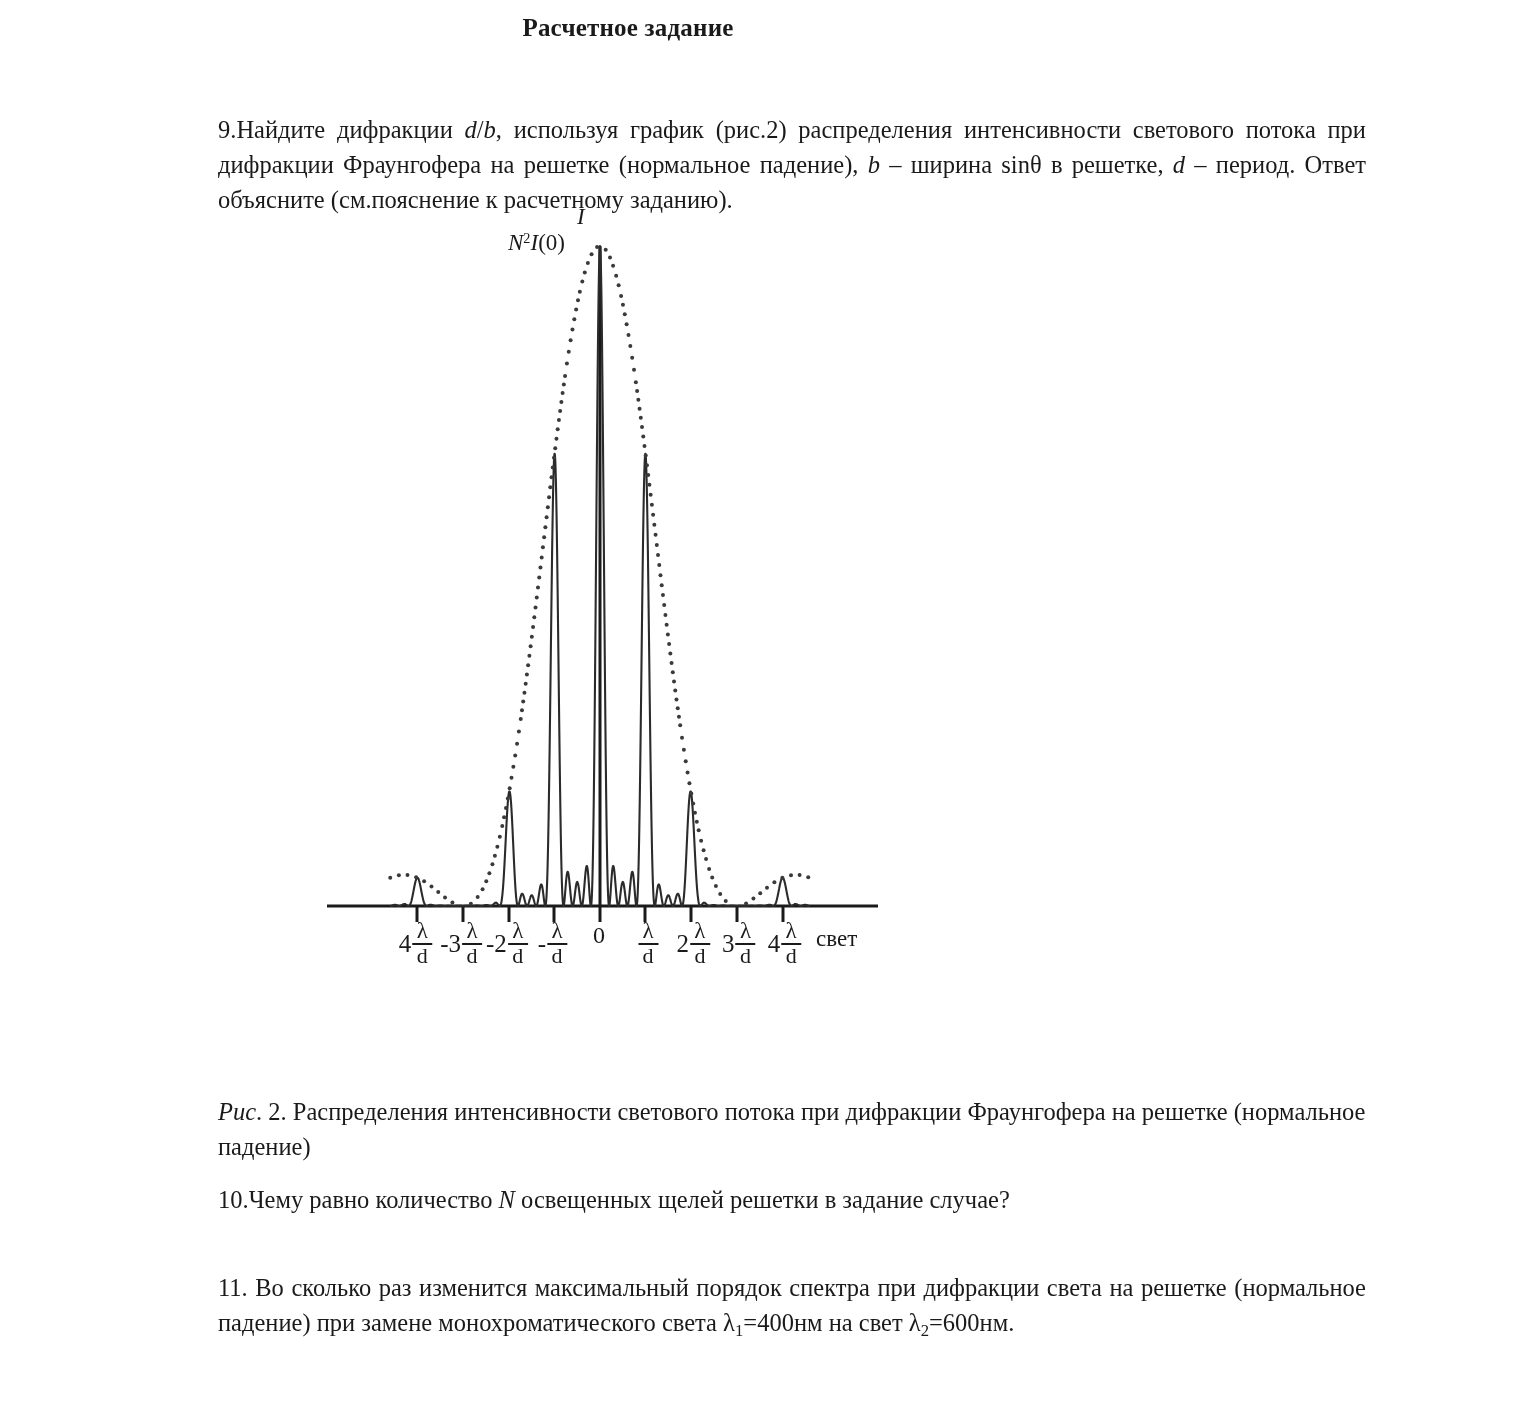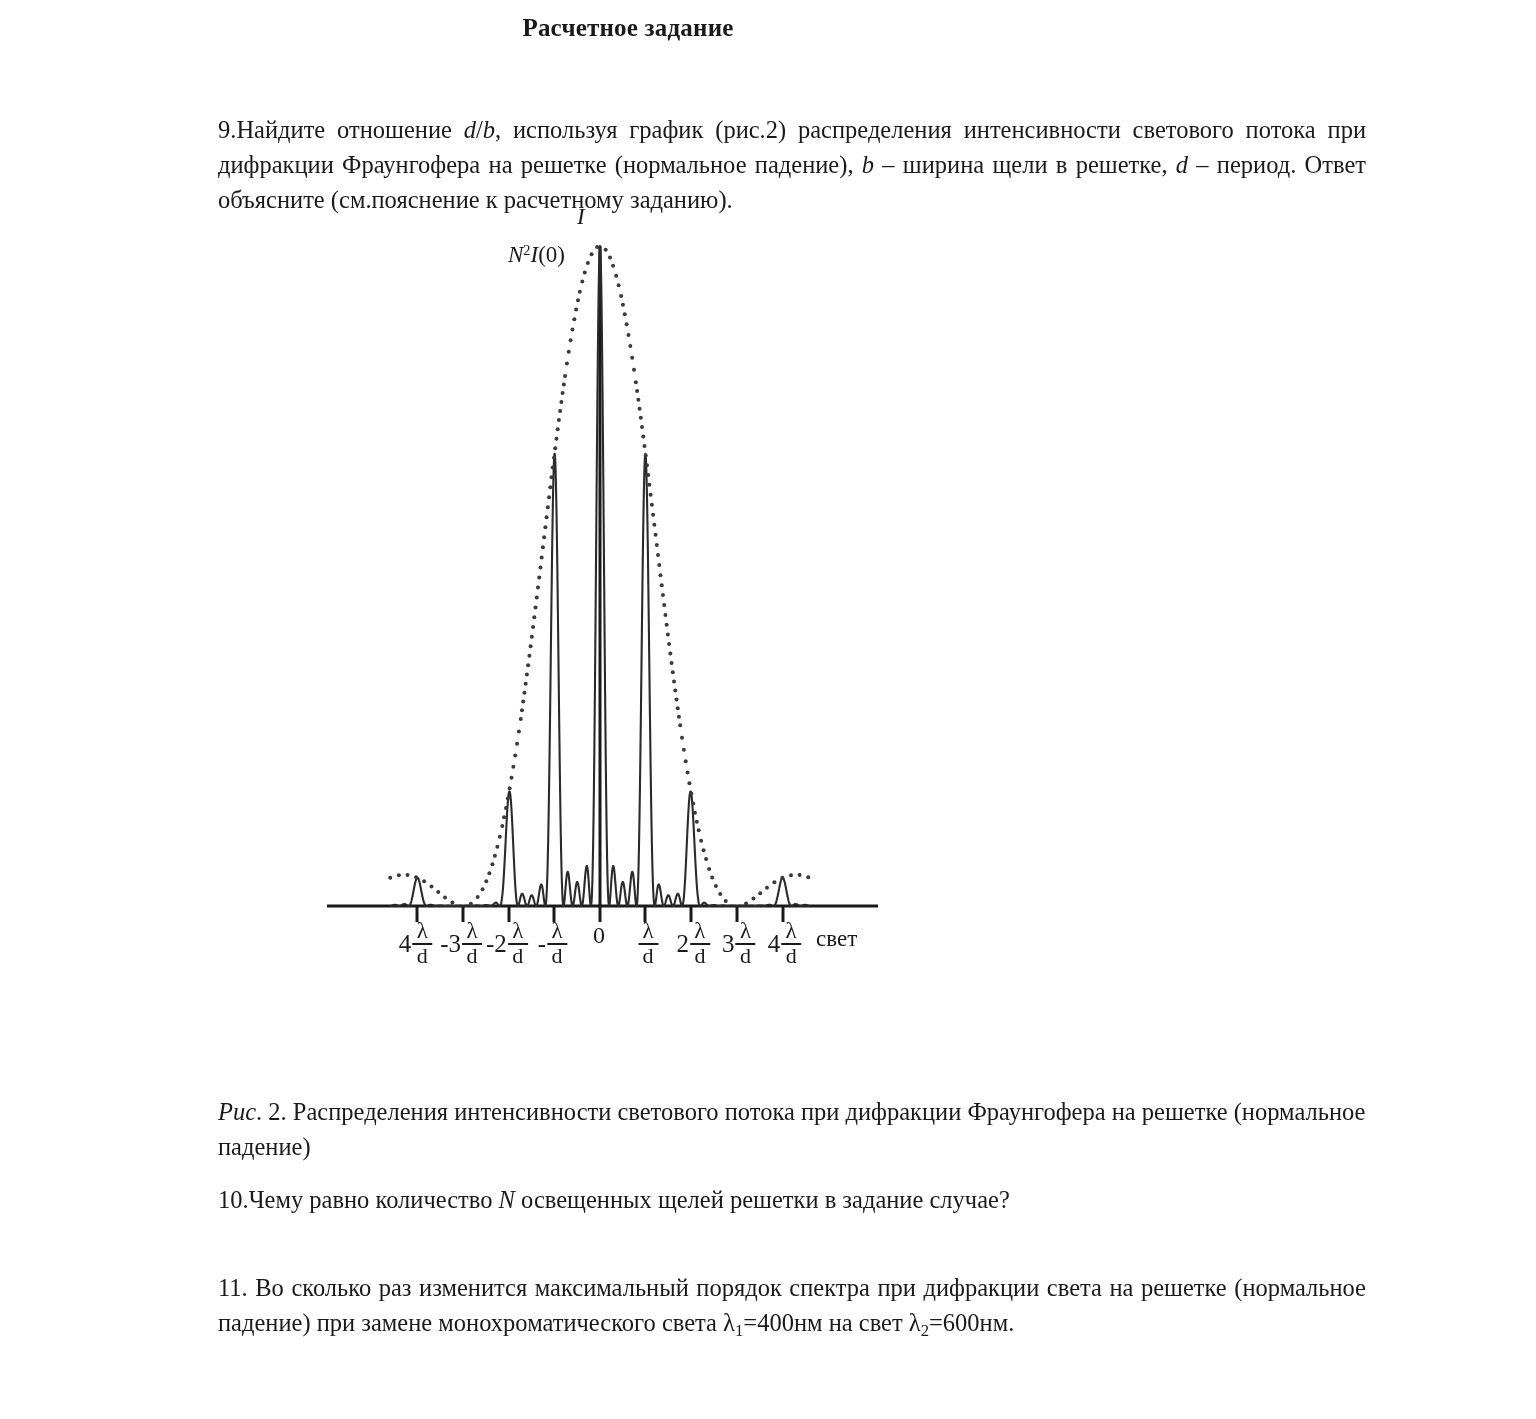--- a/index.html
+++ b/index.html
@@ -59,21 +59,21 @@
 
   .nowrap { white-space: nowrap; }
 </style>
 </head>
 <body>
 
 <div class="page">
 
   <div class="doc-title">Расчетное задание</div>
 
-  <div class="para" id="para-q9"><span>9.</span><span>Найдите отношение </span><i>d</i><span>/</span><i>b</i><span>, используя график (рис.2) распределения интенсивности светового потока при дифракции Фраунгофера на решетке (нормальное падение), </span><i>b</i><span> – ширина щели в решетке, </span><i>d</i><span> – период. Ответ объясните (см.пояснение к расчетному заданию).</span></div>
+  <div class="para" id="para-q9"><span>9.</span><span>Найдите дифракции </span><i>d</i><span>/</span><i>b</i><span>, используя график (рис.2) распределения интенсивности светового потока при дифракции Фраунгофера на решетке (нормальное падение), </span><i>b</i><span> – ширина sinθ в решетке, </span><i>d</i><span> – период. Ответ объясните (см.пояснение к расчетному заданию).</span></div>
 
   <div class="figure">
     <svg width="620" height="800" viewBox="0 0 620 800">
 
       <line x1="300" y1="46" x2="300" y2="706" stroke="#1a1a1a" stroke-width="3"></line>
 
       <line x1="27" y1="706" x2="578" y2="706" stroke="#1a1a1a" stroke-width="3"></line>
 
       <g stroke="#1a1a1a" stroke-width="3">
         <line x1="117" y1="706" x2="117" y2="722"></line>
@@ -242,21 +242,21 @@
           <circle cx="466.99" cy="687.67" r="2.0" fill="#3a3a3a"></circle>
           <circle cx="474.37" cy="682.24" r="2.0" fill="#3a3a3a"></circle>
           <circle cx="482.38" cy="677.80" r="2.0" fill="#3a3a3a"></circle>
           <circle cx="491.00" cy="675.22" r="2.0" fill="#3a3a3a"></circle>
           <circle cx="499.61" cy="675.11" r="2.0" fill="#3a3a3a"></circle>
           <circle cx="508.23" cy="677.28" r="2.0" fill="#3a3a3a"></circle>
         </g>
     </svg>
 
     <div style="position:absolute; left:277px; top:4px; font-size:23px; font-style:italic;">I</div>
-    <div style="position:absolute; left:208px; top:30px; font-size:23px; white-space:nowrap;margin-top:12px;"><i>N</i><sup>2</sup><i>I</i><span>(0)</span></div>
+    <div style="position:absolute; left:208px; top:30px; font-size:23px; white-space:nowrap;"><i>N</i><sup>2</sup><i>I</i><span>(0)</span></div>
 
     <div id="tick-label-row">
         <div style="position: absolute; top: 720px; display: flex; align-items: center; font-size: 23px; transform: translateX(-50%); left: 115.6px;">
           <span style="font-size: 25px; line-height: 1;">4</span>
           <span style="display: inline-flex; flex-direction: column; align-items: center; line-height: 0.95; margin-left: 1px;">
             <span style="font-size: 23px;">λ</span>
             <span style="display: block; width: 20px; height: 2px; background: rgb(26, 26, 26); margin: 1px 0px;"></span>
             <span style="font-size: 22px;">d</span>
           </span>
         </div>

